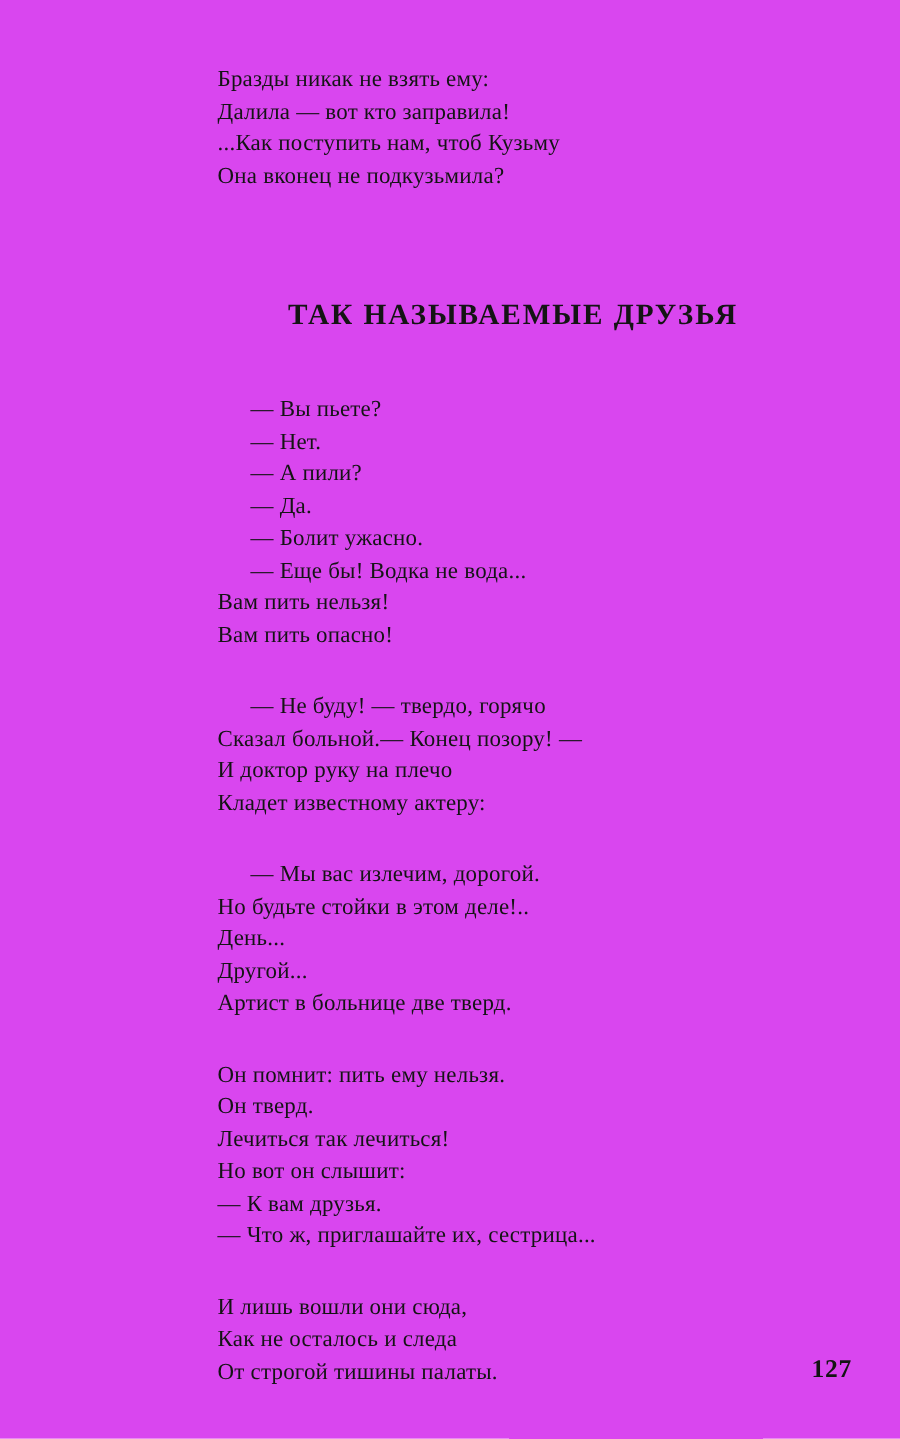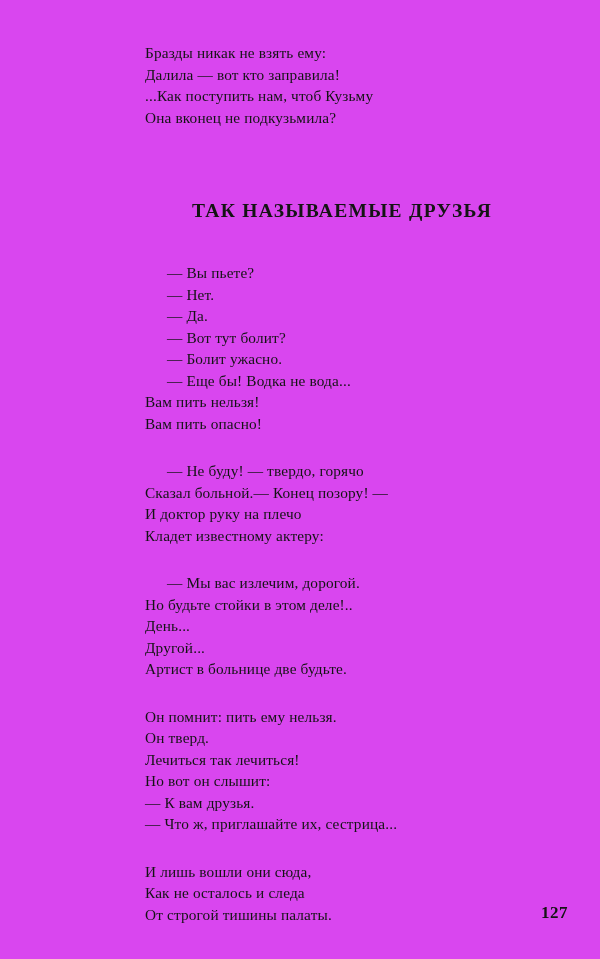--- a/index.html
+++ b/index.html
@@ -68,41 +68,41 @@
       <div class="line">Далила — вот кто заправила!</div>
       <div class="line">...Как поступить нам, чтоб Кузьму</div>
       <div class="line">Она вконец не подкузьмила?</div>
     </div>
 
     <h2 class="poem-title">ТАК НАЗЫВАЕМЫЕ ДРУЗЬЯ</h2>
 
     <div class="stanza">
       <div class="line indent">— Вы пьете?</div>
       <div class="line indent">— Нет.</div>
+      <div class="line indent">— А пили?</div>
       <div class="line indent">— Да.</div>
-      <div class="line indent">— Вот тут болит?</div>
       <div class="line indent">— Болит ужасно.</div>
       <div class="line indent">— Еще бы! Водка не вода...</div>
       <div class="line">Вам пить нельзя!</div>
       <div class="line">Вам пить опасно!</div>
     </div>
 
     <div class="stanza">
       <div class="line indent">— Не буду! — твердо, горячо</div>
       <div class="line">Сказал больной.— Конец позору! —</div>
       <div class="line">И доктор руку на плечо</div>
       <div class="line">Кладет известному актеру:</div>
     </div>
 
     <div class="stanza">
       <div class="line indent">— Мы вас излечим, дорогой.</div>
       <div class="line">Но будьте стойки в этом деле!..</div>
       <div class="line">День...</div>
       <div class="line">Другой...</div>
-      <div class="line">Артист в больнице две будьте.</div>
+      <div class="line">Артист в больнице две тверд.</div>
     </div>
 
     <div class="stanza">
       <div class="line">Он помнит: пить ему нельзя.</div>
       <div class="line">Он тверд.</div>
       <div class="line">Лечиться так лечиться!</div>
       <div class="line">Но вот он слышит:</div>
       <div class="line">— К вам друзья.</div>
       <div class="line">— Что ж, приглашайте их, сестрица...</div>
     </div>

